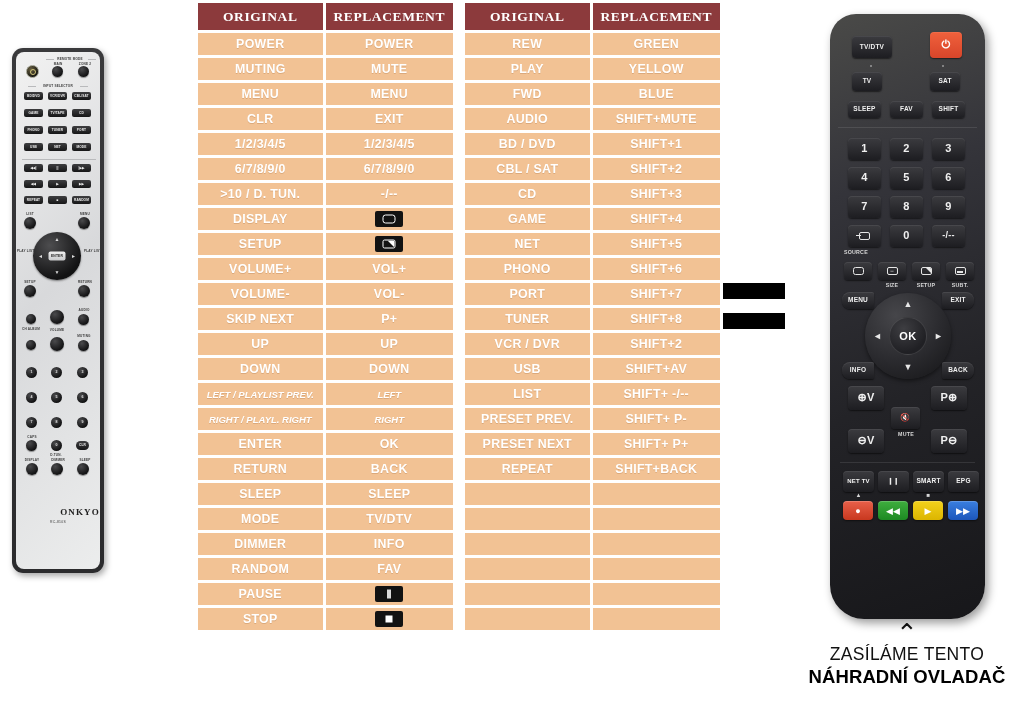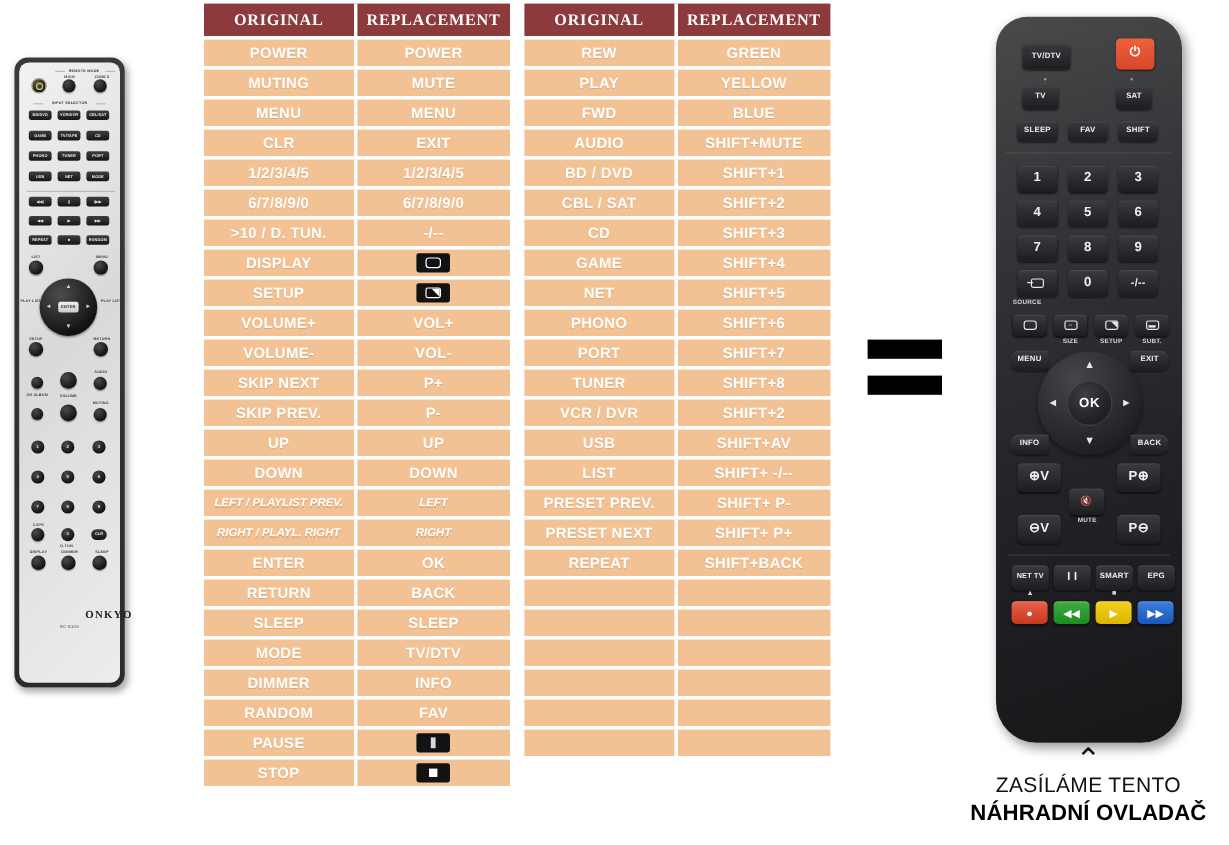--- a/index.html
+++ b/index.html
@@ -4,21 +4,21 @@
 <style>
   html,body{margin:0;padding:0;}
   body{
     width:1024px;height:704px;
     background:#ffffff;
     font-family:"Liberation Sans", sans-serif;
     position:relative;
     overflow:hidden;
   }
   
-  .table-wrap{position:absolute;top:0;}
+  .table-wrap{position:absolute;top:0;margin-left:28px;}
   #table-1{left:170px;width:255px;}
   #table-2{left:437px;width:255px;}
   table.map{border-collapse:separate;border-spacing:0 3px;width:100%;}
   table.map th{
     background:#8c3a3c;
     color:#ffffff;
     font-family:"Liberation Serif", serif;
     font-weight:bold;
     font-size:13.5px;
     letter-spacing:.6px;
@@ -118,21 +118,21 @@
   .ok-dpad .enter{position:absolute;left:50%;top:50%;transform:translate(-50%,-50%);
     width:17px;height:9px;border-radius:2px;
     background:linear-gradient(180deg,#f0f0f0,#c9cacc);
     color:#222;font-size:3.3px;font-weight:bold;text-align:center;line-height:9px;
     letter-spacing:.2px;}
   .ok-dpad .ar{position:absolute;color:#d9d9d9;font-size:5px;line-height:1;}
   .ok-dpad .ar.up{left:50%;top:5px;transform:translateX(-50%);}
   .ok-dpad .ar.dn{left:50%;bottom:5px;transform:translateX(-50%);}
   .ok-dpad .ar.lf{top:50%;left:5px;transform:translateY(-50%);}
   .ok-dpad .ar.rt{top:50%;right:5px;transform:translateY(-50%);}
-  .ok-brand{position:absolute;left:11px;right:0;text-align:center;
+  .ok-brand{position:absolute;left:0;right:0;text-align:center;
     font-family:"Liberation Serif", serif;font-weight:bold;
     color:#1e1e1e;font-size:9px;letter-spacing:1.1px;margin-left:44px;}
   .ok-model{position:absolute;left:0;right:0;text-align:center;
     color:#3c3c3c;font-size:3.4px;letter-spacing:.3px;}
   .ok-num{position:absolute;width:11px;height:11px;border-radius:50%;
     background:radial-gradient(circle at 35% 30%,#4a4a4c,#131314 70%);
     color:#e4e4e4;font-size:3.6px;font-weight:bold;text-align:center;line-height:11px;}
 
   
   #repl{
@@ -266,24 +266,20 @@
         </tr>
         <tr>
           <td class="col-orig">VOLUME-</td>
           <td class="">VOL-</td>
         </tr>
         <tr>
           <td class="col-orig">SKIP NEXT</td>
           <td class="">P+</td>
         </tr>
         <tr>
-          <td class="col-orig">SKIP PREV.</td>
-          <td class="">P-</td>
-        </tr>
-        <tr>
           <td class="col-orig">UP</td>
           <td class="">UP</td>
         </tr>
         <tr>
           <td class="col-orig">DOWN</td>
           <td class="">DOWN</td>
         </tr>
         <tr>
           <td class="col-orig tight">LEFT / PLAYLIST PREV.</td>
           <td class="tight">LEFT</td>

